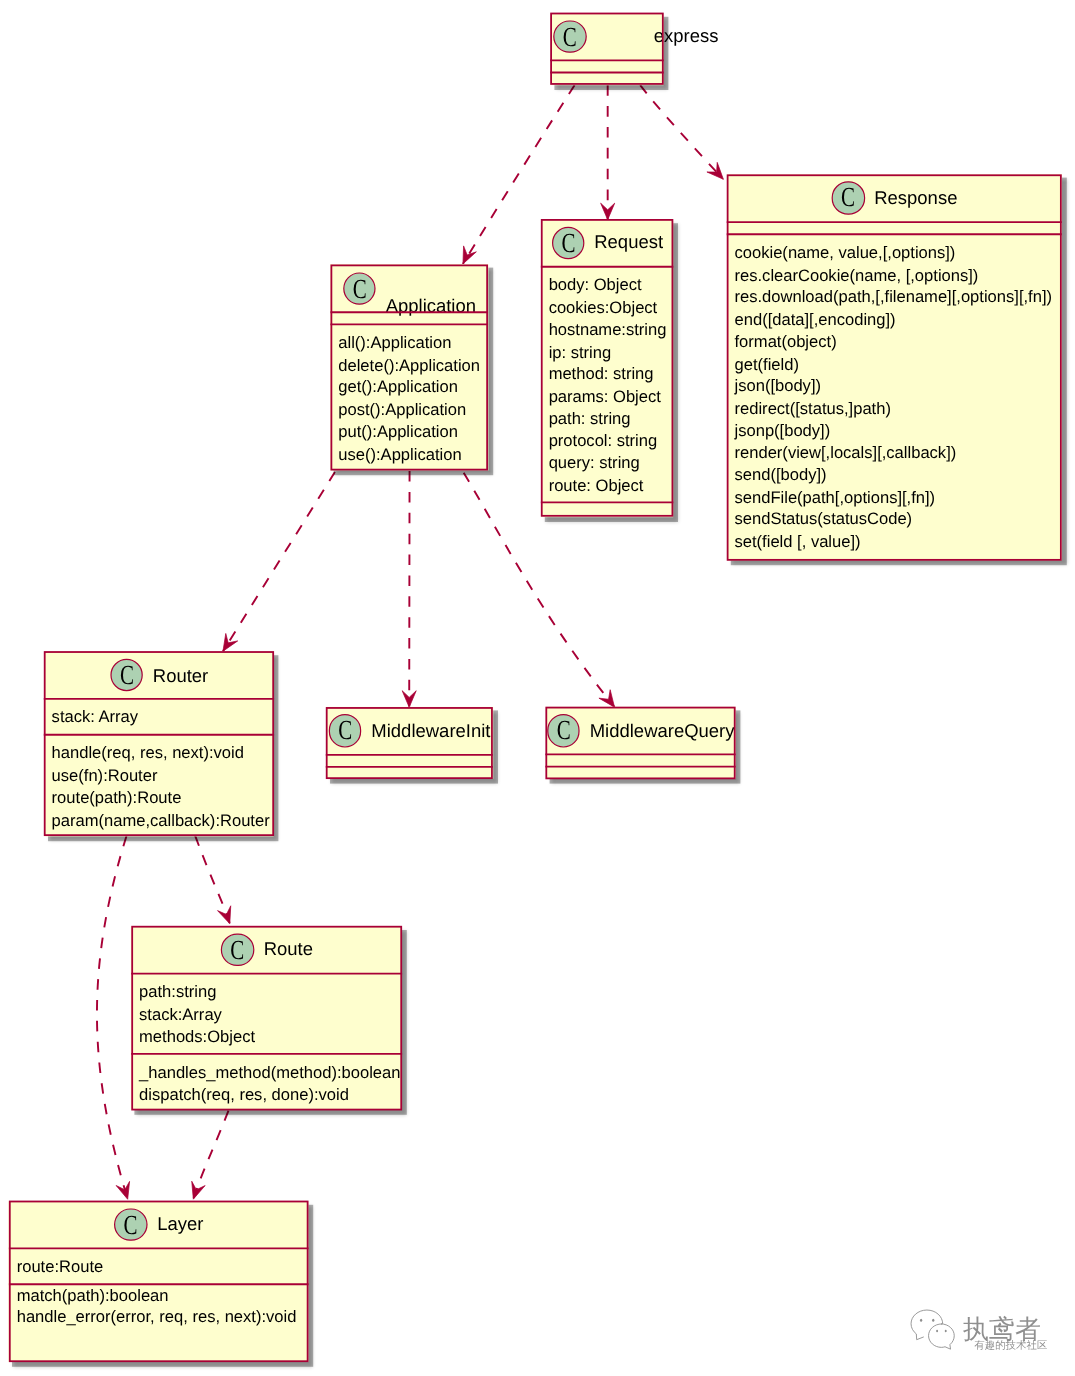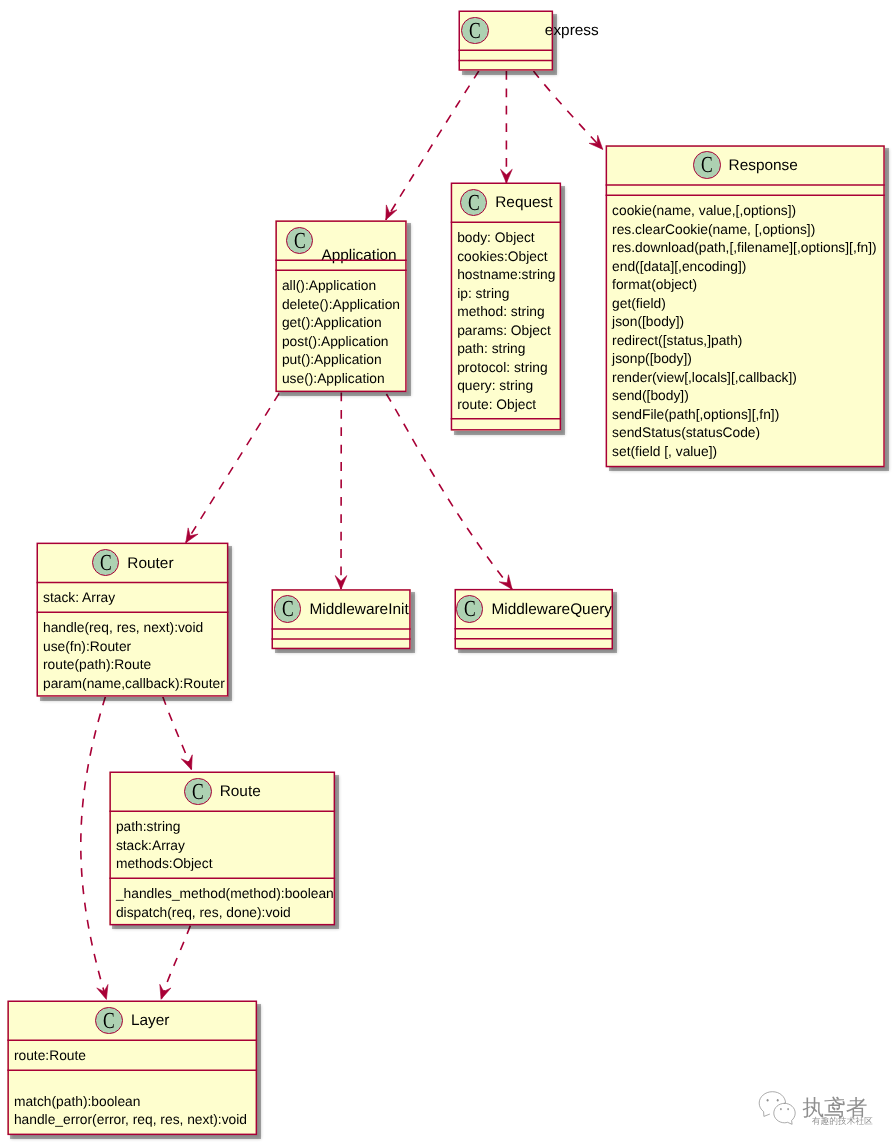--- a/index.html
+++ b/index.html
@@ -196,21 +196,21 @@
       <div class="uml" id="box-layer" style="left: 7.4px; top: 1000.5px; width: 249.7px; height: 134.6px;">
         <div class="hdr">
           <div class="cbadge" title="C" style="left: 88.1px; top: 6.15px;">
             <span>C</span>
           </div>
           <div class="cname" style="left: 123.6px; top: 11.914px;">Layer</div>
         </div>
         <div class="compart attrs" style="top: 39.8px; height: 31px;">
           <div>route:Route</div>
         </div>
-        <div class="compart methods" style="top: 85px; height: 60px;">
+        <div class="compart methods" style="top: 63px; height: 60px;">
           <div>match(path):boolean</div>
           <div>handle_error(error, req, res, next):void</div>
         </div>
       </div>
     </div>
   <svg class="frames">
       <g>
         <rect x="459.25" y="11.25" width="93.1" height="58.7" fill="none" stroke="#A80036" stroke-width="1.5"></rect>
         <line x1="458.5" y1="50.3" x2="553.1" y2="50.3" stroke="#A80036" stroke-width="1.5"></line>
         <line x1="458.5" y1="60.4" x2="553.1" y2="60.4" stroke="#A80036" stroke-width="1.5"></line>

